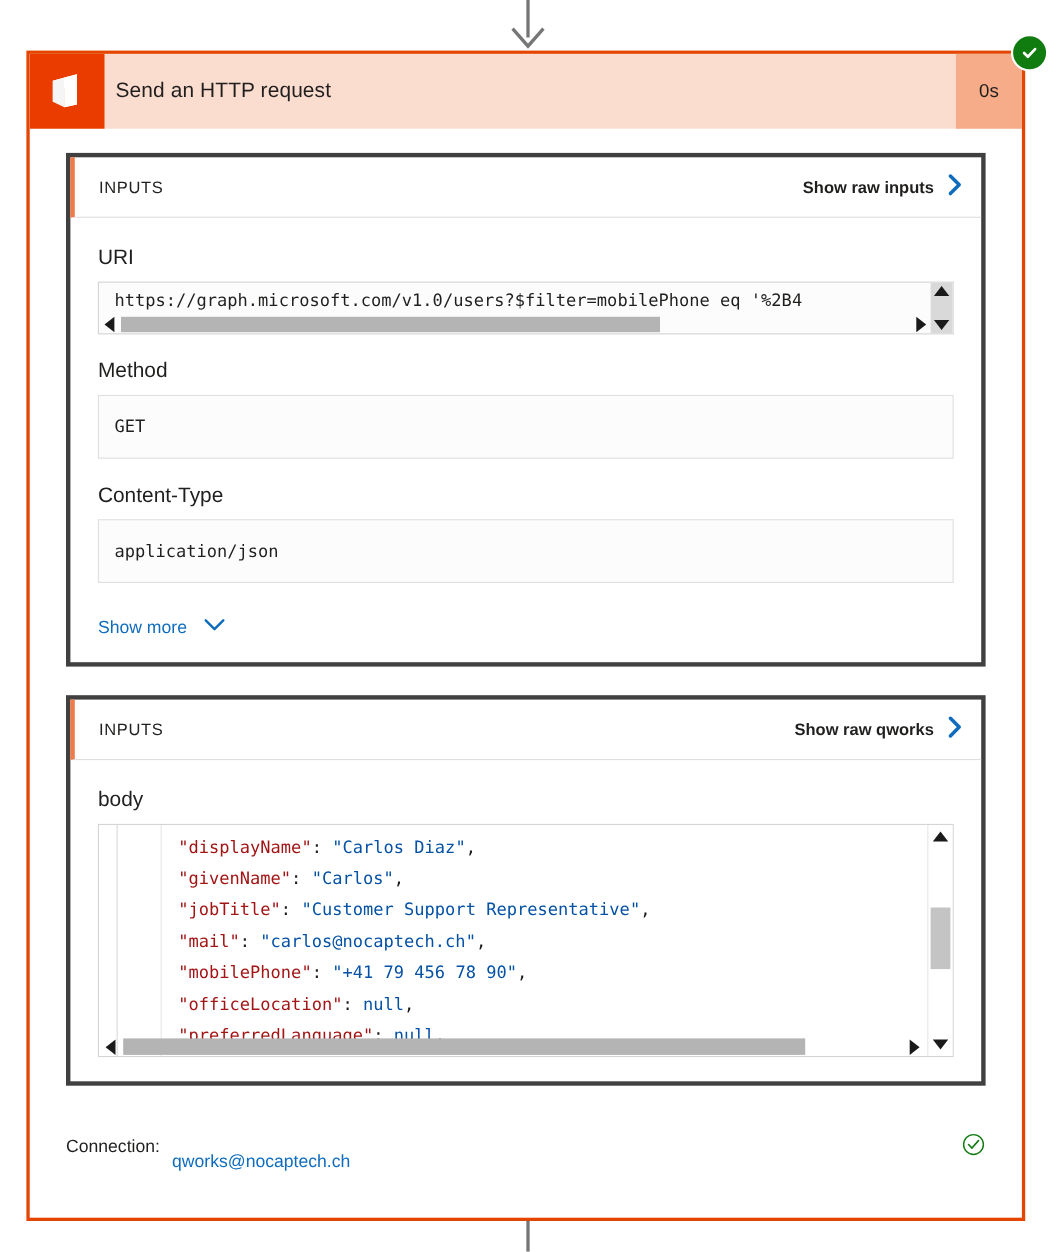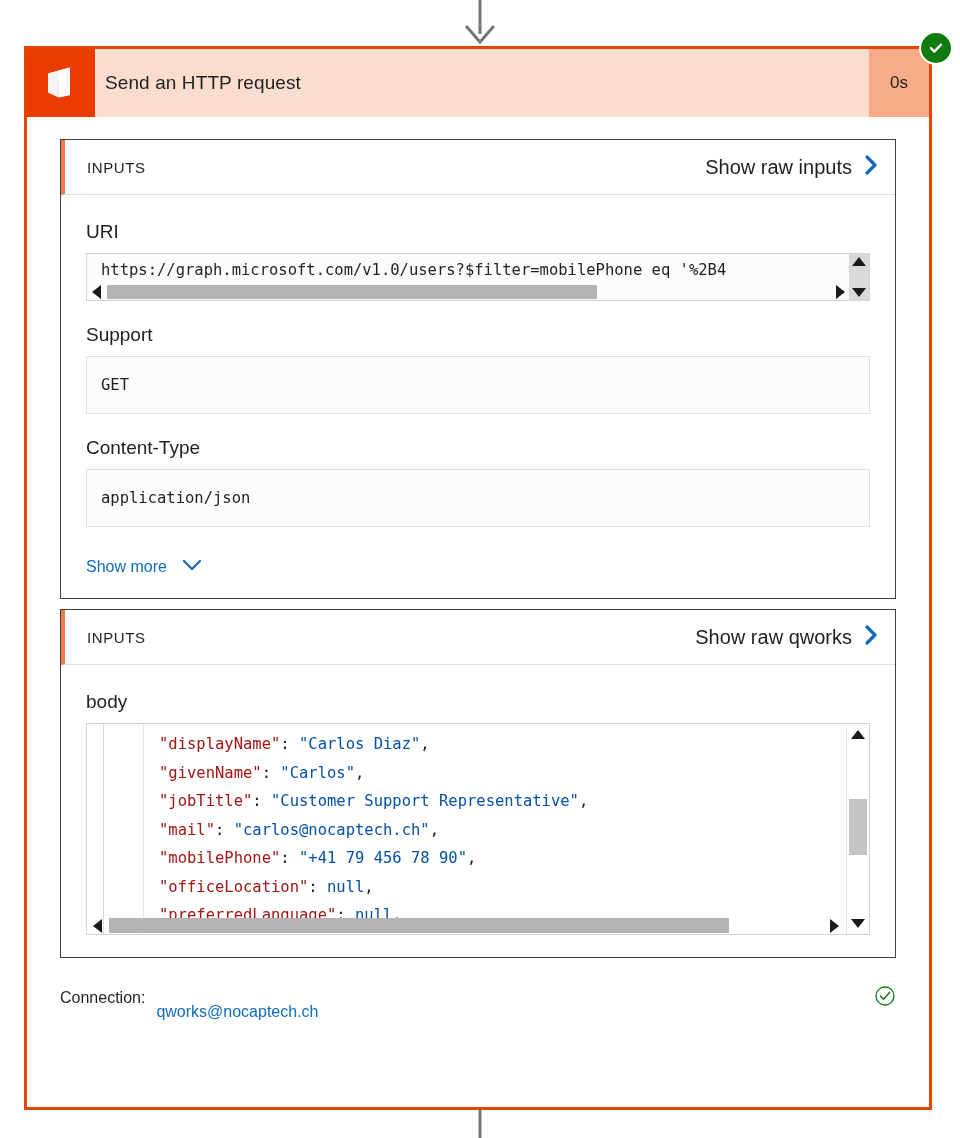--- a/index.html
+++ b/index.html
@@ -88,22 +88,22 @@
     align-items: center;
     justify-content: center;
   }
 
   
   #card-body {
     padding: 22px 33px 0 33px;
   }
 
   .section {
-    border: 1px solid #404040;
-    margin-bottom: 10px;
+    border: 4px solid #404040;
+    margin-bottom: 26px;
     background: #fff;
   }
   .section-header {
     display: flex;
     align-items: center;
     justify-content: space-between;
     height: 55px;
     border-bottom: 1px solid #e1dfdd;
     border-left: 4px solid #f0794a;
     padding: 0 16px 0 22px;
@@ -114,22 +114,23 @@
     letter-spacing: .6px;
     color: #201f1e;
   }
   .show-raw {
     display: flex;
     align-items: center;
     gap: 12px;
     cursor: pointer;
   }
   .show-raw .lbl {
-    font-size: 20px;
-    color: #201f1e;
+    font-size: 15px;
+    color: #201f1e;
+    font-weight: bold;
   }
 
   .section-content {
     padding: 26px 25px 22px 25px;
   }
 
   .field-label {
     font-size: 19px;
     color: #201f1e;
     margin-bottom: 10px;
@@ -381,21 +382,21 @@
             <span class="arrow-left"></span>
             <span class="h-thumb"></span>
             <span class="arrow-right"></span>
           </div>
           <div id="uri-vstrip">
             <span class="tri-up"></span>
             <span class="tri-down"></span>
           </div>
         </div>
 
-        <div class="field-label">Support</div>
+        <div class="field-label">Method</div>
         <div class="field-box">GET</div>
 
         <div class="field-label">Content-Type</div>
         <div class="field-box">application/json</div>
 
         <div id="show-more">
           <span class="lbl">Show more</span>
           <span>
             <svg width="22" height="14" viewBox="0 0 22 14">
               <polyline points="3,3 11,11 19,3" fill="none" stroke="#0f6cbd" stroke-width="2.2" stroke-linecap="round" stroke-linejoin="round"></polyline>

